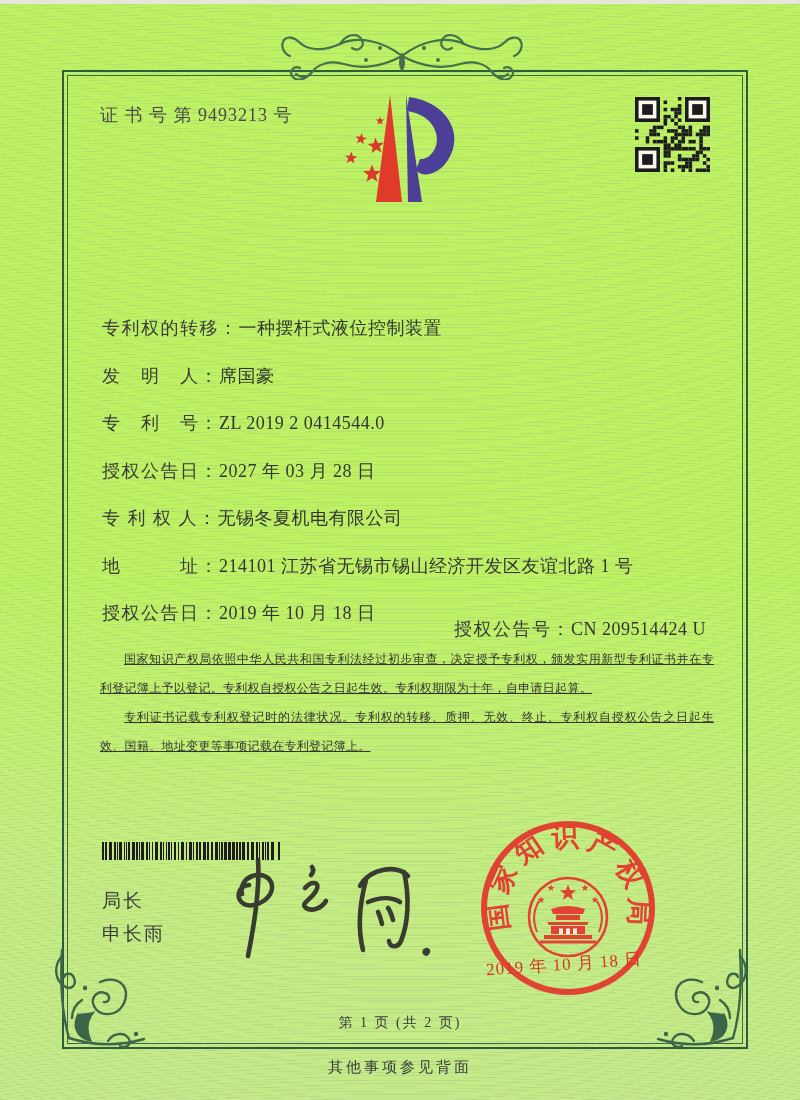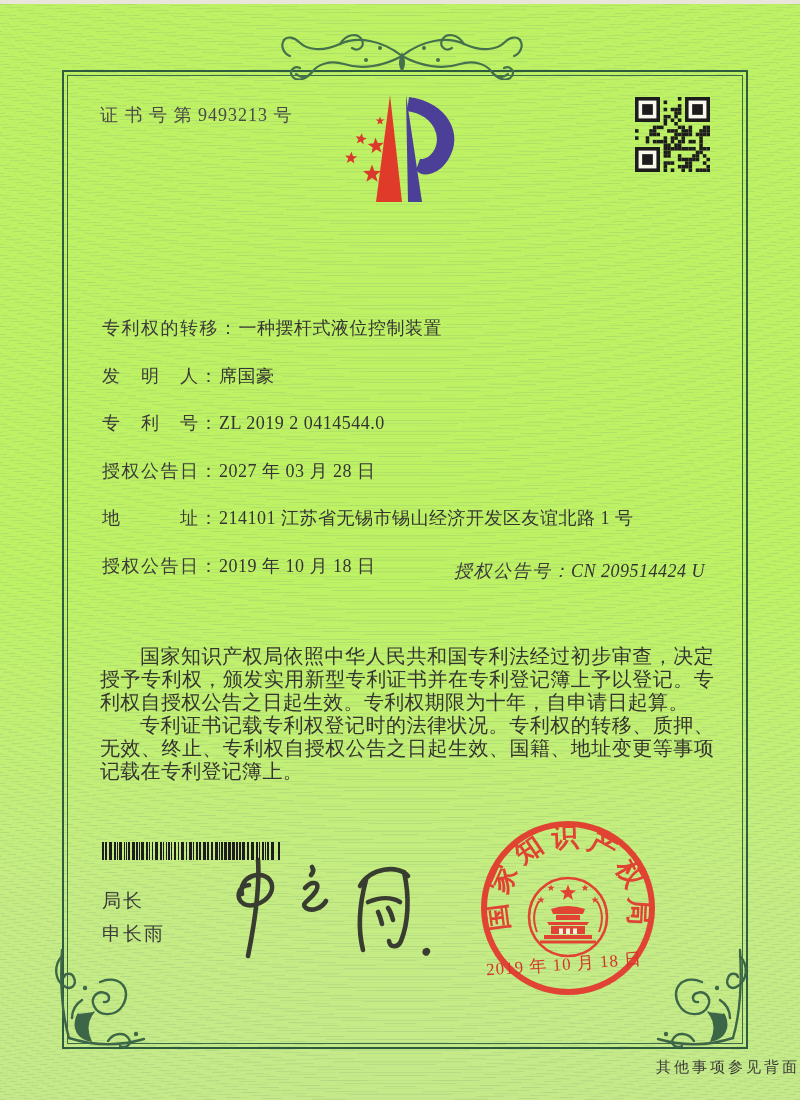--- a/index.html
+++ b/index.html
@@ -24,33 +24,33 @@
     content:""; position:absolute; inset:3px; border:1px solid #3c6b4b;
   }
   .abs{position:absolute;}
   .cert-no{left:100px; top:99px; font-size:18px; letter-spacing:1px; color:#4a4a48;}
   .title{left:0; right:0; top:206px; text-align:center; font-size:42px; font-weight:700;
          letter-spacing:5px; color:#2d2d2d; margin:0;}
   .fields{left:102px; top:312px; width:620px;}
   .frow{height:27px; margin-bottom:20.5px; font-size:18px; white-space:nowrap; position:relative;}
   .flabel{color:#3b3b39; letter-spacing:1.5px;}
   .fvalue{color:#343432; letter-spacing:0.5px;text-align:right;}
-  .grant2{position:absolute; left:352px; top:5px;font-style:italic;}
+  .grant2{position:absolute; left:352px; top:16px;}
   .paras{left:100px; top:641px; width:614px;}
-  .paras p{margin:0; font-size:20px; line-height:23px; text-indent:2em;
-           color:#35352f; letter-spacing:0.3px; text-align:justify;}
+  .paras p{margin:0; font-size:12px; line-height:29px; text-indent:2em;
+           color:#35352f; letter-spacing:0.3px; text-align:justify;text-decoration:underline;}
   .barcode-svg{left:102px; top:838px; width:180px; height:18px;}
   .signer-title{left:102px; top:884px; font-size:19px; letter-spacing:2px; color:#3b3b39;}
   .signer-name{left:102px; top:917px; font-size:19px; letter-spacing:2px; color:#3b3b39;}
   .signature-svg{left:208px; top:850px; width:246px; height:112px;}
   .seal-svg{left:474px; top:810px; width:188px; height:188px; opacity:0.93;}
   .seal-date{left:486px; top:948px; width:180px; font-size:17px; color:#d6342b;
              letter-spacing:1px; transform:rotate(-4deg); white-space:nowrap;}
   .pagenum{left:0; right:0; top:1010px; text-align:center; font-size:14px; color:#3b3b39; letter-spacing:2px;}
-  .note{left:0; right:0; top:1054px; text-align:right; font-size:15px; color:#3b3b39; letter-spacing:3px;}
+  .note{left:0; right:0; top:1054px; text-align:center; font-size:15px; color:#3b3b39; letter-spacing:3px;}
   .logo-svg{left:328px; top:86px; width:145px; height:118px;}
   .qr-svg{left:635px; top:93px; width:75px; height:75px;}
   .fl-top{left:277px; top:24px; width:250px; height:52px;}
   .fl-bl{left:38px; top:940px; width:116px; height:116px;}
   .fl-br{left:648px; top:940px; width:116px; height:116px;}
   .flourish{color:#44714c;}
   svg{display:block;}
 </style>
 </head>
 <body>
@@ -252,20 +252,23 @@
     <div class="frow">
       <span class="flabel">发　明　人：</span><span class="fvalue">席国豪</span>
     </div>
     <div class="frow">
       <span class="flabel">专　利　号：</span><span class="fvalue">ZL 2019 2 0414544.0</span>
     </div>
     <div class="frow">
       <span class="flabel">授权公告日：</span><span class="fvalue">2027 年 03 月 28 日</span>
     </div>
     <div class="frow">
+      <span class="flabel">专 利 权 人：</span><span class="fvalue">无锡冬夏机电有限公司</span>
+    </div>
+    <div class="frow">
       <span class="flabel">地　　　址：</span><span class="fvalue">214101 江苏省无锡市锡山经济开发区友谊北路 1 号</span>
     </div>
     <div class="frow">
       <span class="flabel">授权公告日：</span><span class="fvalue">2019 年 10 月 18 日</span>
       <span class="grant2">
         <span class="flabel">授权公告号：</span><span class="fvalue">CN 209514424 U</span>
       </span>
     </div>
   </div>
 
@@ -368,15 +371,16 @@
       <rect x="-2" y="11.5" width="4" height="5.5" fill="#f7f3e4" stroke="none"></rect>
       <rect x="5" y="11.5" width="4" height="5.5" fill="#f7f3e4" stroke="none"></rect>
       <rect x="-24" y="18" width="48" height="4" stroke="none"></rect>
       <rect x="-28" y="23.5" width="56" height="3" stroke="none"></rect>
       <path d="M-31,15 C-35,5 -35,-6 -29,-16" fill="none" stroke-width="2"></path>
       <path d="M31,15 C35,5 35,-6 29,-16" fill="none" stroke-width="2"></path>
     </g>
   </svg>
   <div class="abs seal-date">2019 年 10 月 18 日</div>
 
+  <div class="abs pagenum">第 1 页 (共 2 页)</div>
   <div class="abs note">其他事项参见背面</div>
 
 </div>
 
 </body></html>

